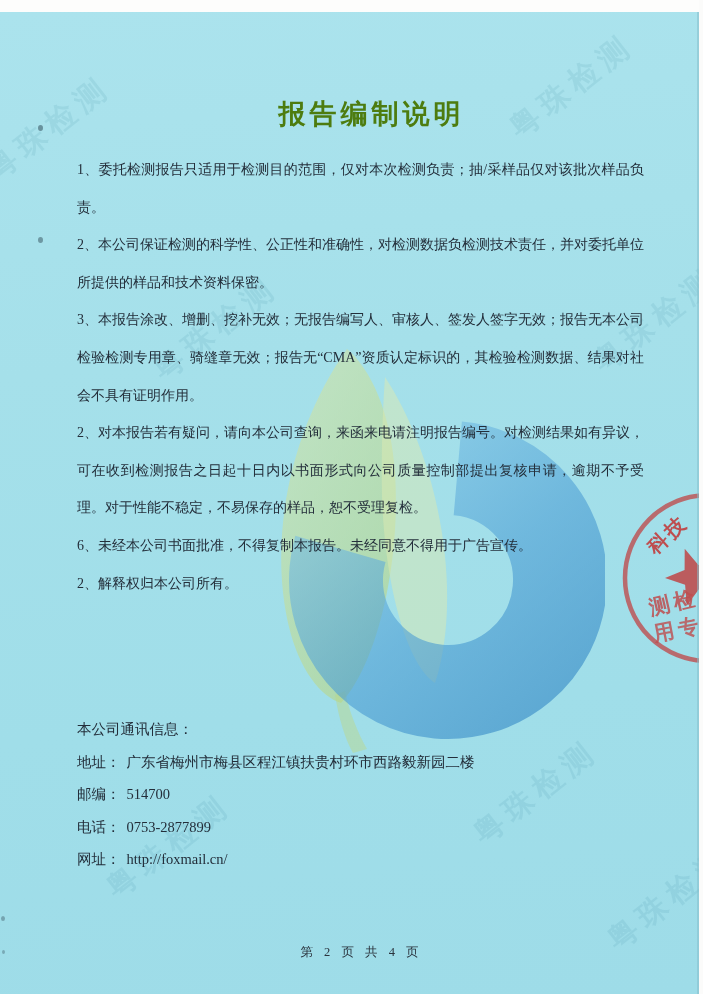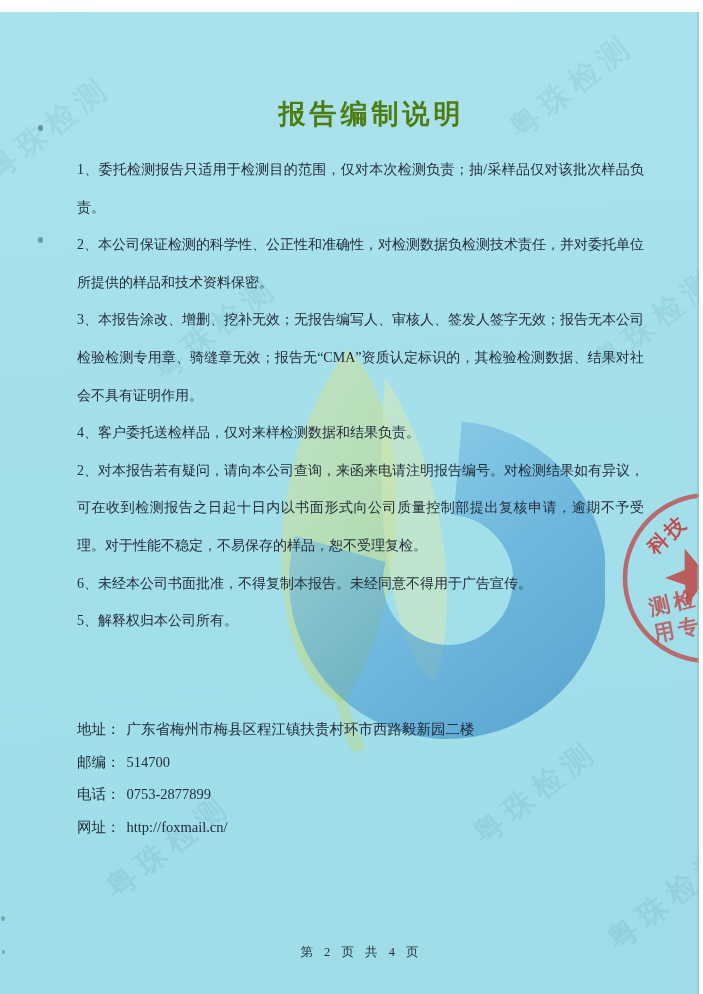--- a/index.html
+++ b/index.html
@@ -94,27 +94,27 @@
   </svg>
 </div>
 
 <div class="content">
   <h1 class="doc-title">报告编制说明</h1>
 
   <div class="paras">
     <p>1、委托检测报告只适用于检测目的范围，仅对本次检测负责；抽/采样品仅对该批次样品负责。</p>
     <p>2、本公司保证检测的科学性、公正性和准确性，对检测数据负检测技术责任，并对委托单位所提供的样品和技术资料保密。</p>
     <p>3、本报告涂改、增删、挖补无效；无报告编写人、审核人、签发人签字无效；报告无本公司检验检测专用章、骑缝章无效；报告无“CMA”资质认定标识的，其检验检测数据、结果对社会不具有证明作用。</p>
-    <p>4、客户委托送检样品，仅对来样检测数据和结果负责。</p>
     <p>2、对本报告若有疑问，请向本公司查询，来函来电请注明报告编号。对检测结果如有异议，可在收到检测报告之日起十日内以书面形式向公司质量控制部提出复核申请，逾期不予受理。对于性能不稳定，不易保存的样品，恕不受理复检。</p>
     <p>6、未经本公司书面批准，不得复制本报告。未经同意不得用于广告宣传。</p>
-    <p>5、解释权归本公司所有。</p>
+    <p>2、解释权归本公司所有。</p>
   </div>
 
   <div class="contact">
+    <p class="c-heading">本公司通讯信息：</p>
     <div class="contact-row bold-row">
       <span class="clabel">地址：</span><span class="cvalue">广东省梅州市梅县区程江镇扶贵村环市西路毅新园二楼</span>
     </div>
     <div class="contact-row">
       <span class="clabel">邮编：</span><span class="cvalue">514700</span>
     </div>
     <div class="contact-row">
       <span class="clabel">电话：</span><span class="cvalue">0753-2877899</span>
     </div>
     <div class="contact-row">

